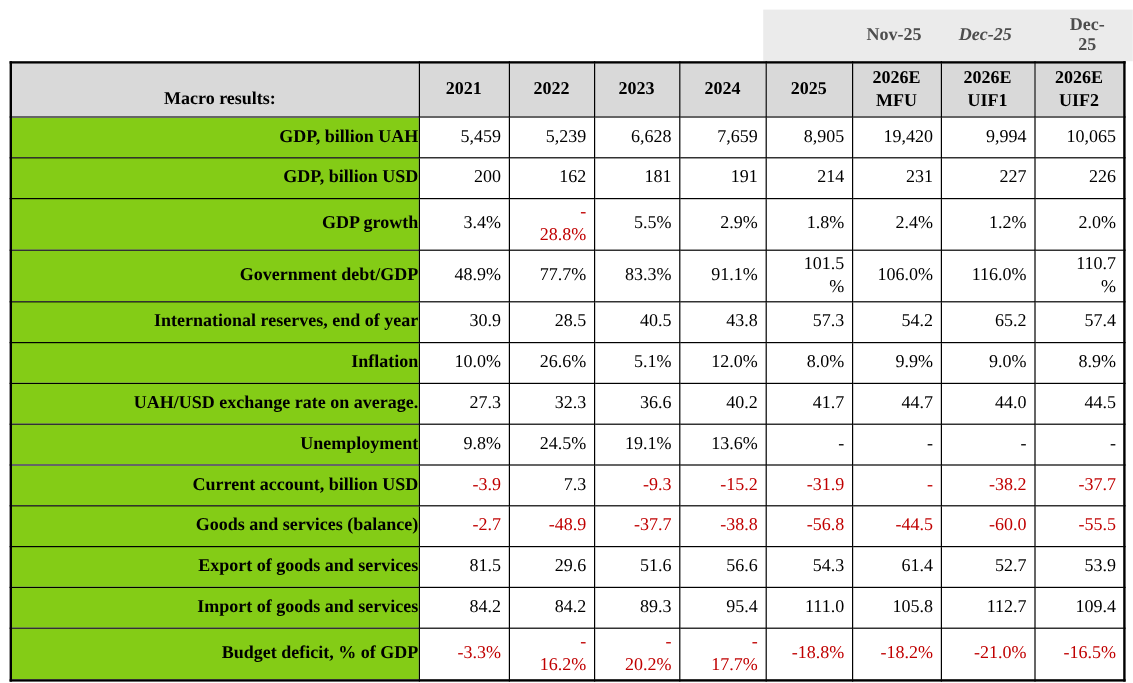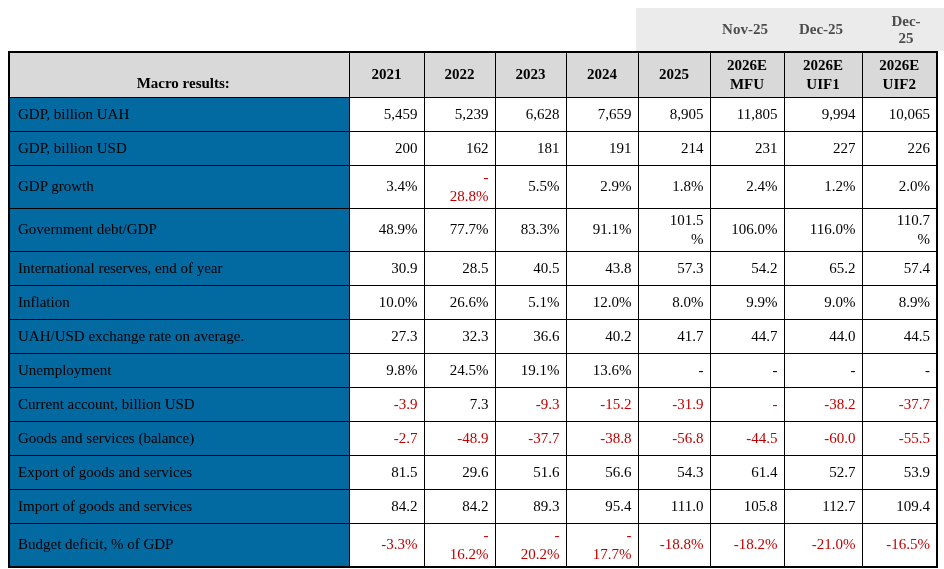--- a/index.html
+++ b/index.html
@@ -14,41 +14,41 @@
   .band {
     position: absolute; left: 628px; top: 0; width: 316px; height: 43px;
     background: #ebebeb; display: flex; align-items: center;
   }
   .band-cell {
     color: #4d4d4d; font-weight: bold; font-size: 15px; line-height: 17px;
     text-align: center; white-space: pre-line;
   }
   .band-cell.c0 { width: 72px; }
   .band-cell.c1 { width: 74px; }
-  .band-cell.c2 { width: 78px; }
+  .band-cell.c2 { width: 78px; font-style: italic; }
   .band-cell.c3 { width: 92px; }
 
   table {
     position: absolute; left: 0; top: 43px; width: 928px;
     border-collapse: collapse; table-layout: fixed;
     border: 2px solid #000000;
   }
   th, td {
     border: 1px solid #000000;
     font-size: 15px; line-height: 19px;
     white-space: pre-line; overflow: hidden;
     padding: 2px 0;
   }
   thead tr { height: 45px; }
   thead th { background: #d9d9d9; font-weight: bold; text-align: center; vertical-align: middle; }
   th.corner { text-align: center; vertical-align: bottom; padding-left: 8px; padding-bottom: 4px; }
   tbody tr { height: 34px; }
   tbody tr.tall { height: 41px; }
   td.label {
-    background: #0369a1; font-weight: normal; text-align: left;
+    background: #84cc16; font-weight: bold; text-align: right;
     padding-left: 8px; vertical-align: middle;
   }
   td.val { background: #ffffff; text-align: right; padding-right: 6px; vertical-align: middle; }
   td.val.red { color: #c00000; }
 </style>
 </head>
 <body>
 
 <div class="canvas">
 
@@ -89,21 +89,21 @@
       </tr>
     </thead>
     <tbody id="table-body">
         <tr>
           <td class="label">GDP, billion UAH</td>
           <td class="val">5,459</td>
           <td class="val">5,239</td>
           <td class="val">6,628</td>
           <td class="val">7,659</td>
           <td class="val">8,905</td>
-          <td class="val">11,805</td>
+          <td class="val">19,420</td>
           <td class="val">9,994</td>
           <td class="val">10,065</td>
         </tr>
         <tr>
           <td class="label">GDP, billion USD</td>
           <td class="val">200</td>
           <td class="val">162</td>
           <td class="val">181</td>
           <td class="val">191</td>
           <td class="val">214</td>

